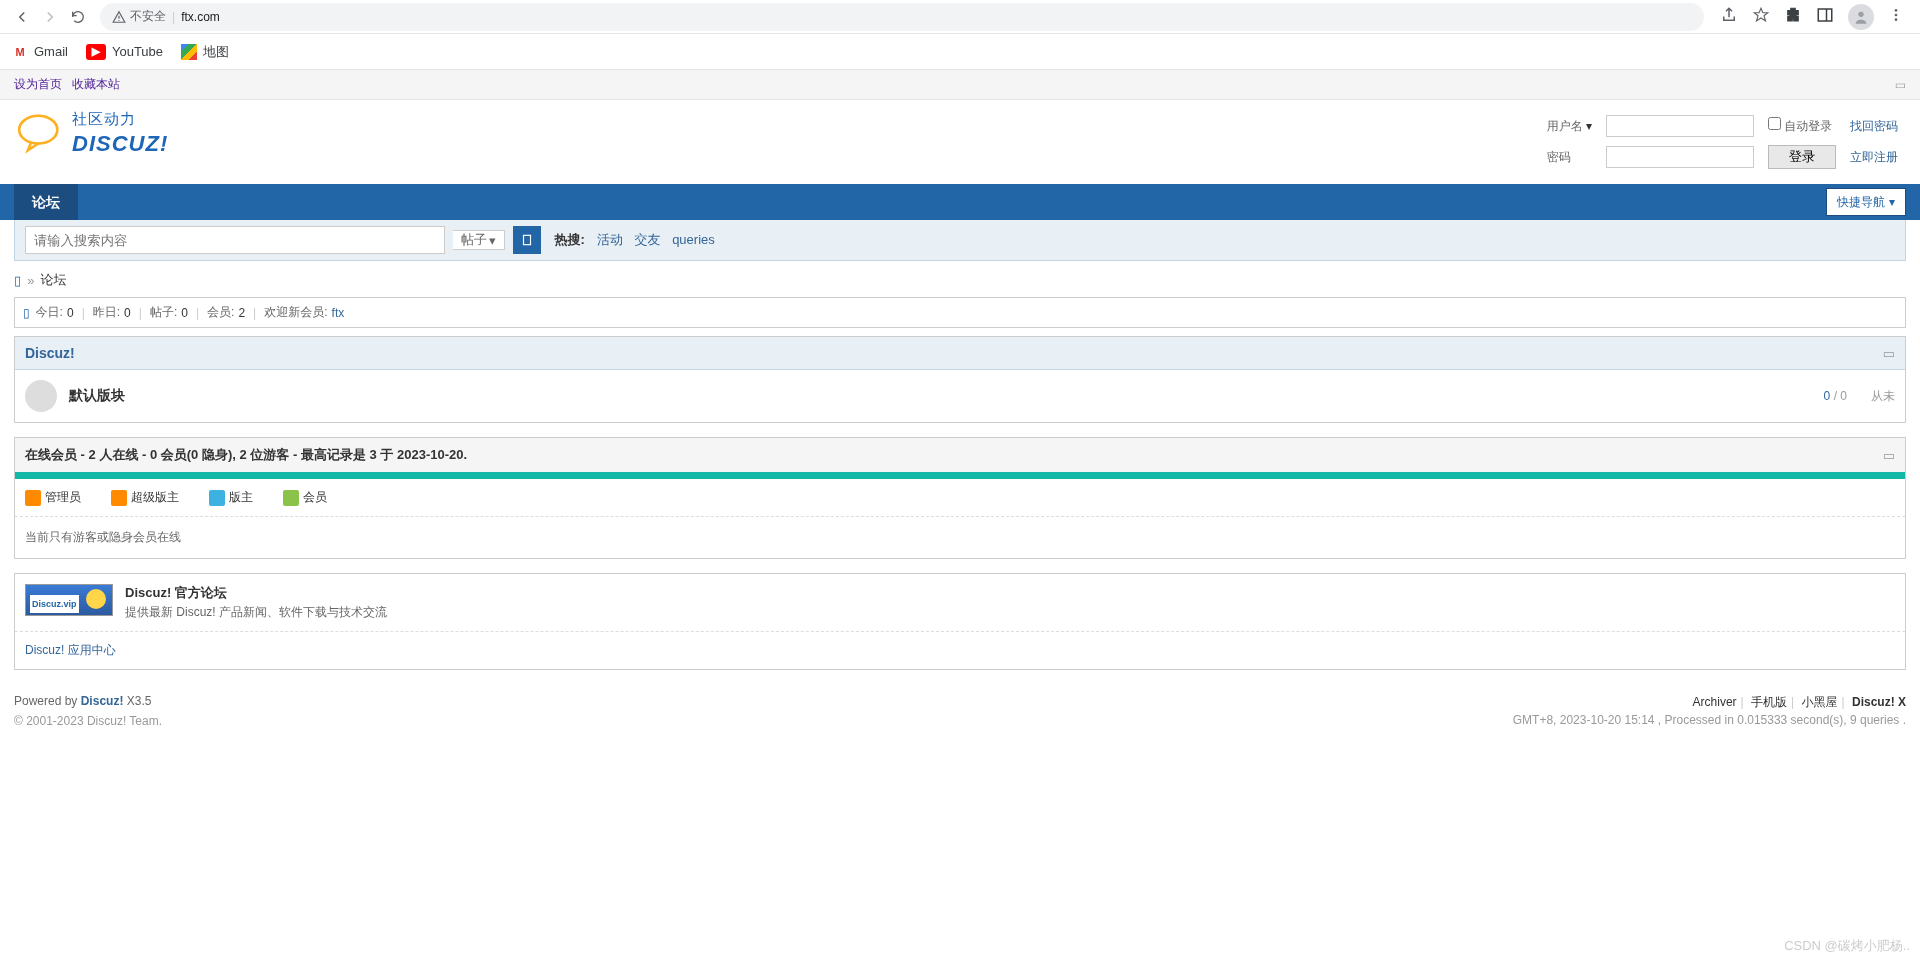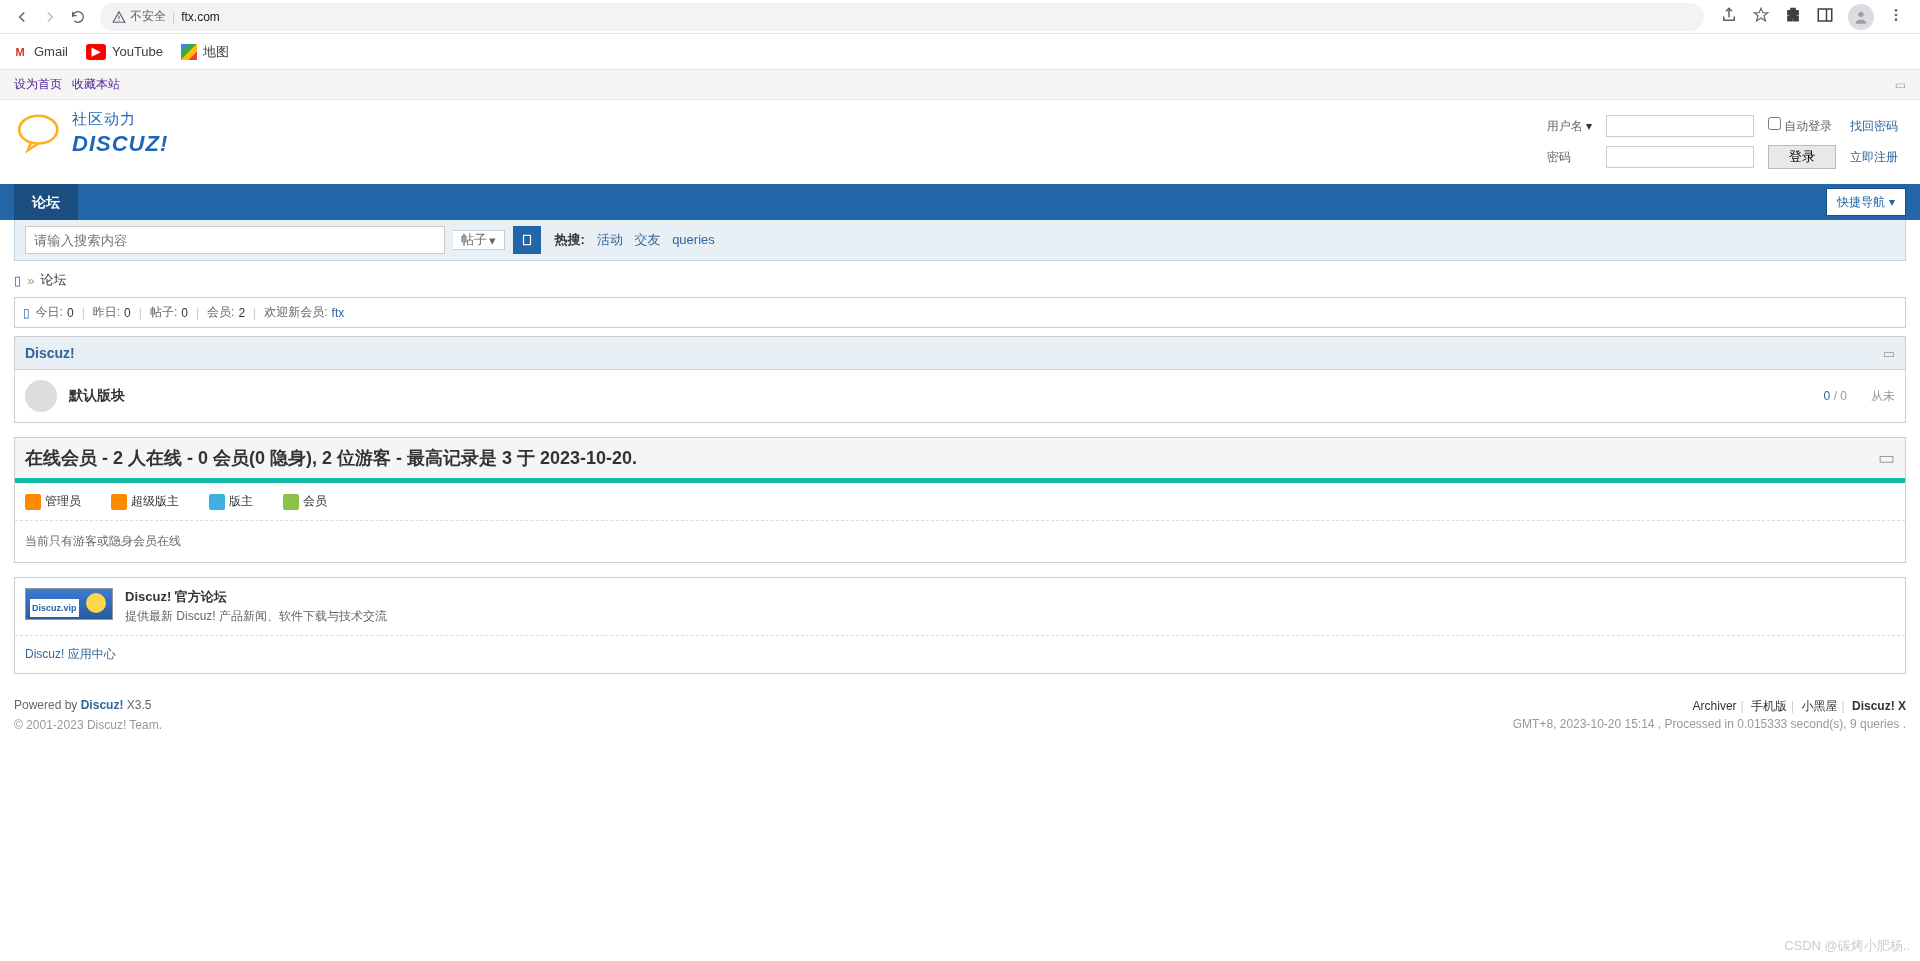--- a/index.html
+++ b/index.html
@@ -78,21 +78,21 @@
 .cat-head h2 a { color: #336699; text-decoration: none; }
 .cat-collapse { margin-left: auto; color: #999; cursor: pointer; }
 .forum-row { display: flex; align-items: center; padding: 10px; }
 .forum-icon { width: 32px; height: 32px; border-radius: 50%; background: #ddd; margin-right: 12px; }
 .forum-name a { color: #333; font-weight: bold; text-decoration: none; font-size: 14px; }
 .forum-counts { margin-left: auto; color: #999; display: flex; align-items: center; gap: 24px; font-size: 12px; padding-left: 7px; }
 .forum-counts .c1 { color: #336699; }
 
 
 .online-box { margin-top: 14px; border: 1px solid #cdcdcd; }
-.online-head { background: #f5f5f5; border-bottom: 5px solid #14b8a6; padding: 8px 10px; display: flex; align-items: center; font-weight: bold; font-size: 18px; }
+.online-head { background: #f5f5f5; border-bottom: 7px solid #14b8a6; padding: 8px 10px; display: flex; align-items: center; font-weight: bold; font-size: 13px; }
 .online-head .cat-collapse { font-weight: normal; }
 .legend-row { padding: 10px; display: flex; gap: 30px; border-bottom: 1px dashed #ddd; font-size: 12px; }
 .legend-item { display: flex; align-items: center; gap: 4px; }
 .lg-sq { width: 16px; height: 16px; border-radius: 2px; display: inline-block; }
 .online-msg { padding: 12px 10px; color: #666; font-size: 12px; }
 
 
 .links-box { margin-top: 14px; border: 1px solid #cdcdcd; }
 .link-row { display: flex; padding: 10px; gap: 12px; border-bottom: 1px dashed #ddd; }
 .link-row:last-child { border-bottom: none; }

